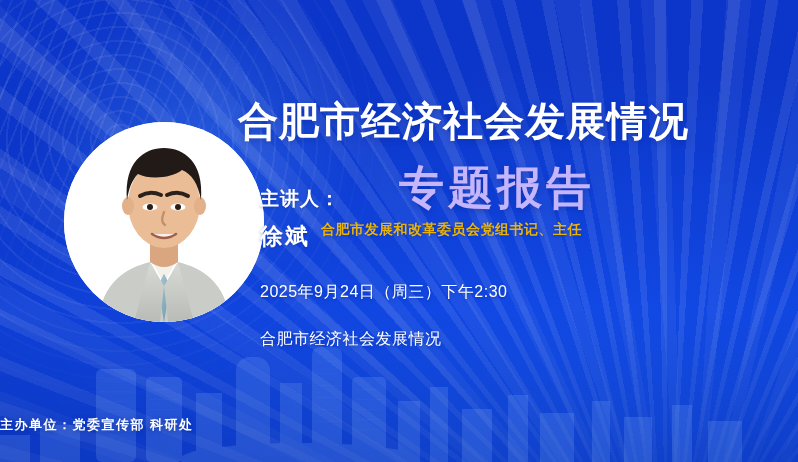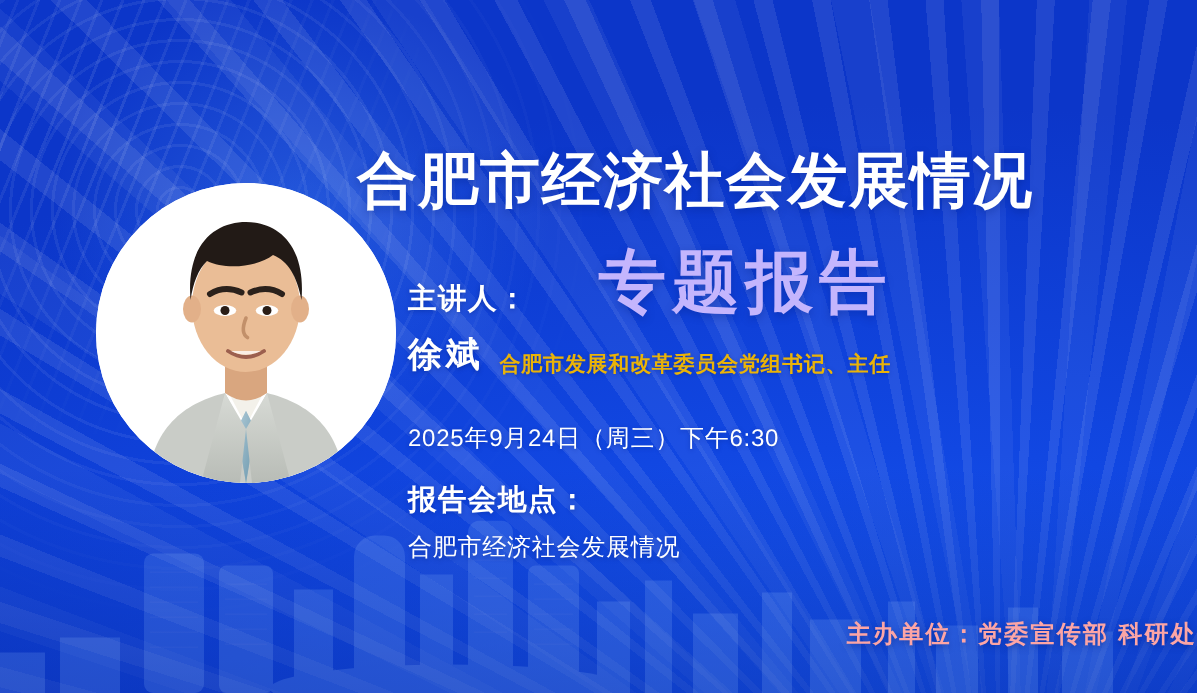--- a/index.html
+++ b/index.html
@@ -88,45 +88,45 @@
     text-shadow:0 2px 6px rgba(0,30,120,.35);
   }
   .title-2{
     margin-top:20px;
     font-size:45px; font-weight:bold; color:#c4b5fd; letter-spacing:4px;
     line-height:1.1; text-align:center;
     text-shadow:0 2px 6px rgba(0,30,120,.35);
   }
 
   
-  .details{ position:absolute; left:272px; top:186px; }
+  .details{ position:absolute; left:260px; top:186px; }
   .d-label{
     font-size:19px; font-weight:bold; color:#ffffff; letter-spacing:1px;
     text-shadow:0 1px 3px rgba(0,30,120,.4);
   }
-  .speaker-row{ display:flex; align-items:flex-end; margin-top:9px; }
+  .speaker-row{ display:flex; align-items:flex-start; margin-top:9px; }
   .speaker-name{
     font-size:23px; font-weight:bold; color:#ffffff; letter-spacing:2px;
     text-shadow:0 1px 3px rgba(0,30,120,.4);
   }
   .speaker-title{
     font-size:14px; font-weight:bold; color:#eab308; margin-left:11px; letter-spacing:.5px;
     text-shadow:0 1px 3px rgba(0,30,120,.4);
   }
   .d-gap{ height:21px; }
   .d-gap-sm{ height:17px; }
   .d-value{
     margin-top:9px; font-size:16px; color:#ffffff; letter-spacing:.5px;
     text-shadow:0 1px 3px rgba(0,30,120,.4);
   }
 
   
   .footer{
-    position:absolute; left:0; right:0; bottom:28px; text-align:right;
-    font-size:16px; font-weight:bold; color:#fca5a5; letter-spacing:1.5px;
+    position:absolute; left:0; right:0; bottom:28px; text-align:left;
+    font-size:13px; font-weight:bold; color:#ffffff; letter-spacing:1.5px;
     text-shadow:0 1px 4px rgba(0,30,120,.5);
   }
 </style>
 </head>
 <body>
 
 <div class="poster">
 
   <div class="bg-base"></div>
   <div class="bg-glow"></div>
@@ -244,22 +244,21 @@
   </div>
 
   <div class="details">
     <div class="d-label">主讲人：</div>
     <div class="speaker-row">
       <span class="speaker-name">徐斌</span>
       <span class="speaker-title">合肥市发展和改革委员会党组书记、主任</span>
     </div>
 
     <div class="d-gap"></div>
-    <div class="d-value">2025年9月24日（周三）下午6:30</div>
+    <div class="d-value">2025年9月24日（周三）下午2:30</div>
 
     <div class="d-gap-sm"></div>
-    <div class="d-label">报告会地点：</div>
     <div class="d-value">合肥市经济社会发展情况</div>
   </div>
 
   <div class="footer">主办单位：党委宣传部  科研处</div>
 
 </div>
 
 </body></html>

